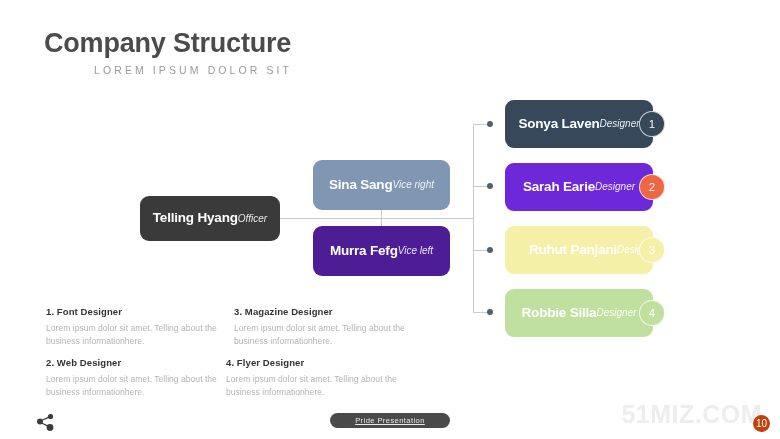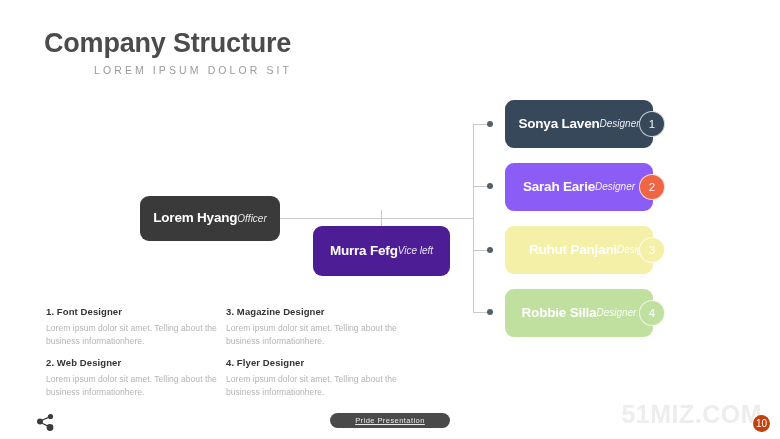--- a/index.html
+++ b/index.html
@@ -205,37 +205,41 @@
   <div class="line line-h" style="left:473px; top:186px; width:18px;"></div>
   <div class="line line-h" style="left:473px; top:250px; width:18px;"></div>
   <div class="line line-h" style="left:473px; top:312px; width:18px;"></div>
 
   <div class="dot" style="left:487px; top:121px;"></div>
   <div class="dot" style="left:487px; top:183px;"></div>
   <div class="dot" style="left:487px; top:247px;"></div>
   <div class="dot" style="left:487px; top:309px;"></div>
 
   <div class="node" id="node-root">
-    <div class="nm">Lorem Hyang</div>
+    <div class="nm">Telling Hyang</div>
     <div class="rl">Officer</div>
   </div>
 
+  <div class="node" id="node-vice-right">
+    <div class="nm">Sina Sang</div>
+    <div class="rl">Vice right</div>
+  </div>
 
   <div class="node" id="node-vice-left">
     <div class="nm">Murra Fefg</div>
     <div class="rl">Vice left</div>
   </div>
 
   <div class="node member light" style="top:100px; background:#36485a;">
     <div class="nm">Sonya Laven</div>
     <div class="rl">Designer</div>
     <div class="badge" style="background:#36485a;">1</div>
   </div>
 
-  <div class="node member light" style="top:163px; background:#8b5cf6;">
+  <div class="node member light" style="top:163px; background:#6d28d9;">
     <div class="nm">Sarah Earie</div>
     <div class="rl">Designer</div>
     <div class="badge" style="background:#ef6644;">2</div>
   </div>
 
   <div class="node member light" style="top:226px; background:#f5f0a8;padding-left:28px;">
     <div class="nm">Ruhut Panjani</div>
     <div class="rl">Designer</div>
     <div class="badge" style="background:#f5f0a8;">3</div>
   </div>
@@ -247,21 +251,21 @@
   </div>
 
   <div class="legend-item" style="left:46px; top:306px;">
     <div class="legend-title">1. Font Designer</div>
     <div class="legend-body">Lorem ipsum dolor sit amet. Telling about the business informationhere.</div>
   </div>
   <div class="legend-item" style="left:46px; top:357px;">
     <div class="legend-title">2. Web Designer</div>
     <div class="legend-body">Lorem ipsum dolor sit amet. Telling about the business informationhere.</div>
   </div>
-  <div class="legend-item" style="left:226px; top:306px;">
+  <div class="legend-item" style="left:234px; top:306px;">
     <div class="legend-title">3. Magazine Designer</div>
     <div class="legend-body">Lorem ipsum dolor sit amet. Telling about the business informationhere.</div>
   </div>
   <div class="legend-item" style="left:226px; top:357px;">
     <div class="legend-title">4. Flyer Designer</div>
     <div class="legend-body">Lorem ipsum dolor sit amet. Telling about the business informationhere.</div>
   </div>
 
   <span id="share-icon">
     <svg width="20" height="18" viewBox="0 0 20 18">

